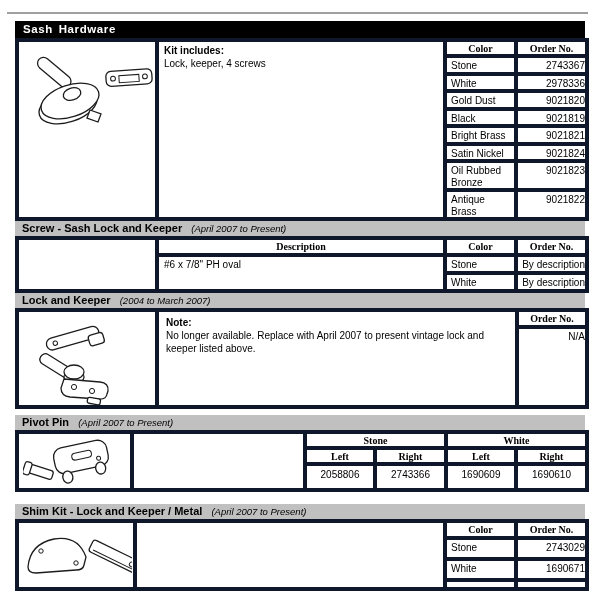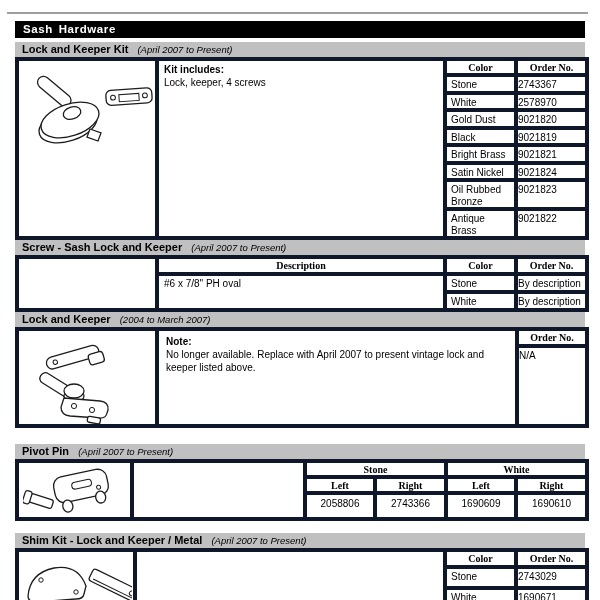--- a/index.html
+++ b/index.html
@@ -14,38 +14,38 @@
     background:#000; color:#fff; font-weight:bold; font-size:11.5px;
     height:17px; line-height:17px; padding-left:8px; letter-spacing:0.6px; word-spacing:2px;
   }
   .section-bar {
     background:#c0c0c0; height:15px; line-height:15px; padding-left:7px; font-size:11px;
     white-space:nowrap; overflow:hidden;
   }
   .sec-title { font-weight:bold; }
   .sec-date  { font-style:italic; font-size:9.5px; margin-left:6px; }
   .mt4  { margin-top:4px; }
-  .mt10 { margin-top:16px; }
+  .mt10 { margin-top:6px; }
   .mt12 { margin-top:12px; }
 
   table { border-collapse:collapse; table-layout:fixed; width:570px; font-size:10px; }
   td, th { border:4px solid #0f172a; padding:0; vertical-align:top; box-sizing:border-box; overflow:hidden; }
   th { font-weight:bold; text-align:center; vertical-align:middle; font-size:10px;font-family:Liberation Serif, serif; }
 
   .h9  td,.h9  th { height:9px; }
   .h16 td,.h16 th { height:16px; }
   .h17 td,.h17 th { height:17px; }
   .h18 td,.h18 th { height:18px; }
   .h21 td,.h21 th { height:21px; }
   .h26 td,.h26 th { height:26px; }
   .h29 td,.h29 th { height:29px;margin-left:18px; }
   .h80 td,.h80 th { height:80px; }
 
   .cell-color  { text-align:left; padding:2px 2px 0 4px; line-height:1.15; }
-  .cell-order  { text-align:left; padding-top:2px; }
+  .cell-order  { text-align:right; padding-top:2px; }
   .cell-center { text-align:center; padding-top:3px; }
   .kit-cell    { padding:2px 5px; line-height:1.3; }
   .kit-label   { font-weight:bold; }
   .desc-cell   { padding:2px 5px; }
   .note-cell   { padding:4px 7px; line-height:1.3; font-size:10px; }
   .note-label  { font-weight:bold; }
   .img-cell    { text-align:center; vertical-align:middle; }
   .img-cell-top{ text-align:center; vertical-align:top; padding-top:8px; }
 
   svg { display:block; margin:0 auto; }
@@ -55,24 +55,20 @@
 </head>
 <body>
 
 <div class="page">
   <div class="top-rule"></div>
 
   <div class="content">
 
     <div class="title-bar">Sash Hardware</div>
 
-    <div class="section-bar mt4">
-      <span class="sec-title">Lock and Keeper Kit</span>
-      <span class="sec-date">(April 2007 to Present)</span>
-    </div>
     <table>
       <colgroup>
           <col style="width:140px">
           <col style="width:288px">
           <col style="width:71px">
           <col style="width:71px">
         </colgroup>
       <tbody>
           <tr class="h16">
         <td class="img-cell-top" rowspan="9">
@@ -96,21 +92,21 @@
         </td>
         <th>Color</th>
         <th>Order No.</th>
       </tr>
       <tr class="h16">
         <td class="cell-color">Stone</td>
         <td class="cell-order">2743367</td>
       </tr>
       <tr class="h16">
         <td class="cell-color">White</td>
-        <td class="cell-order">2578970</td>
+        <td class="cell-order">2978336</td>
       </tr>
       <tr class="h16">
         <td class="cell-color">Gold Dust</td>
         <td class="cell-order">9021820</td>
       </tr>
       <tr class="h16">
         <td class="cell-color">Black</td>
         <td class="cell-order">9021819</td>
       </tr>
       <tr class="h16">

